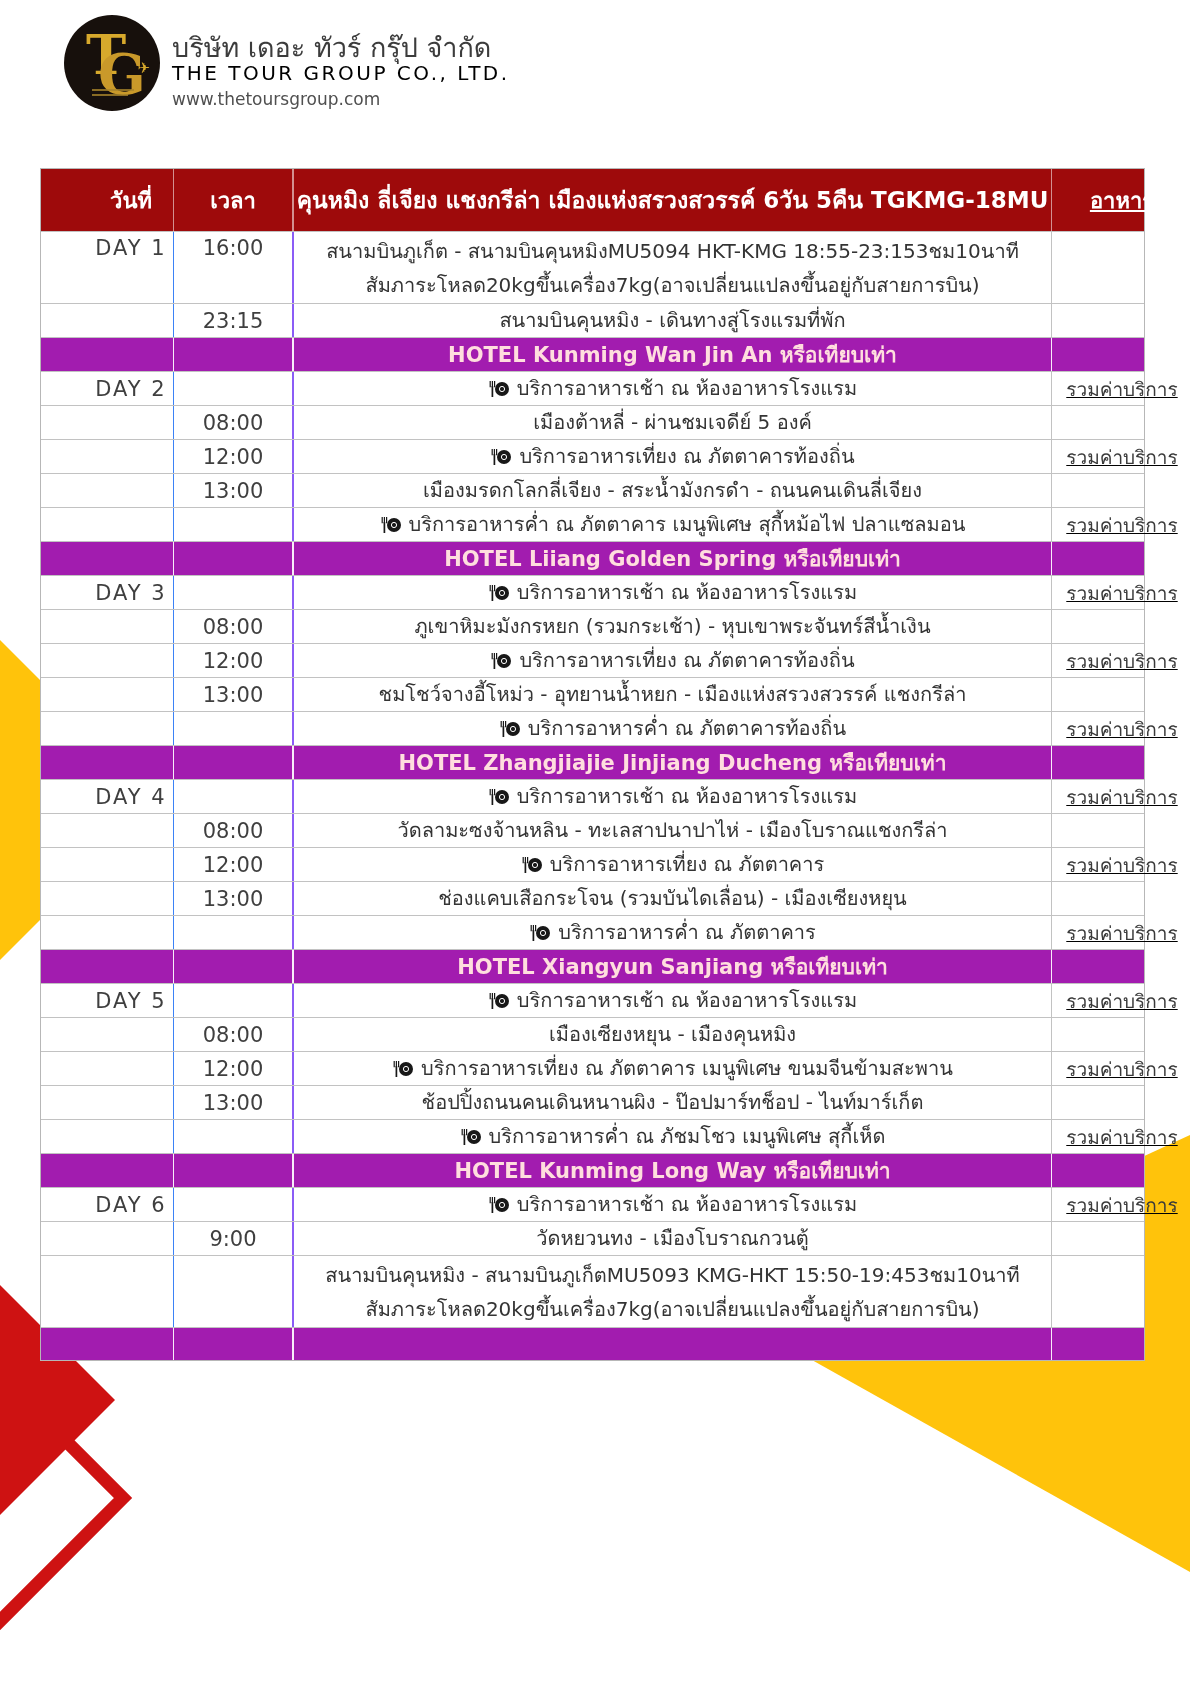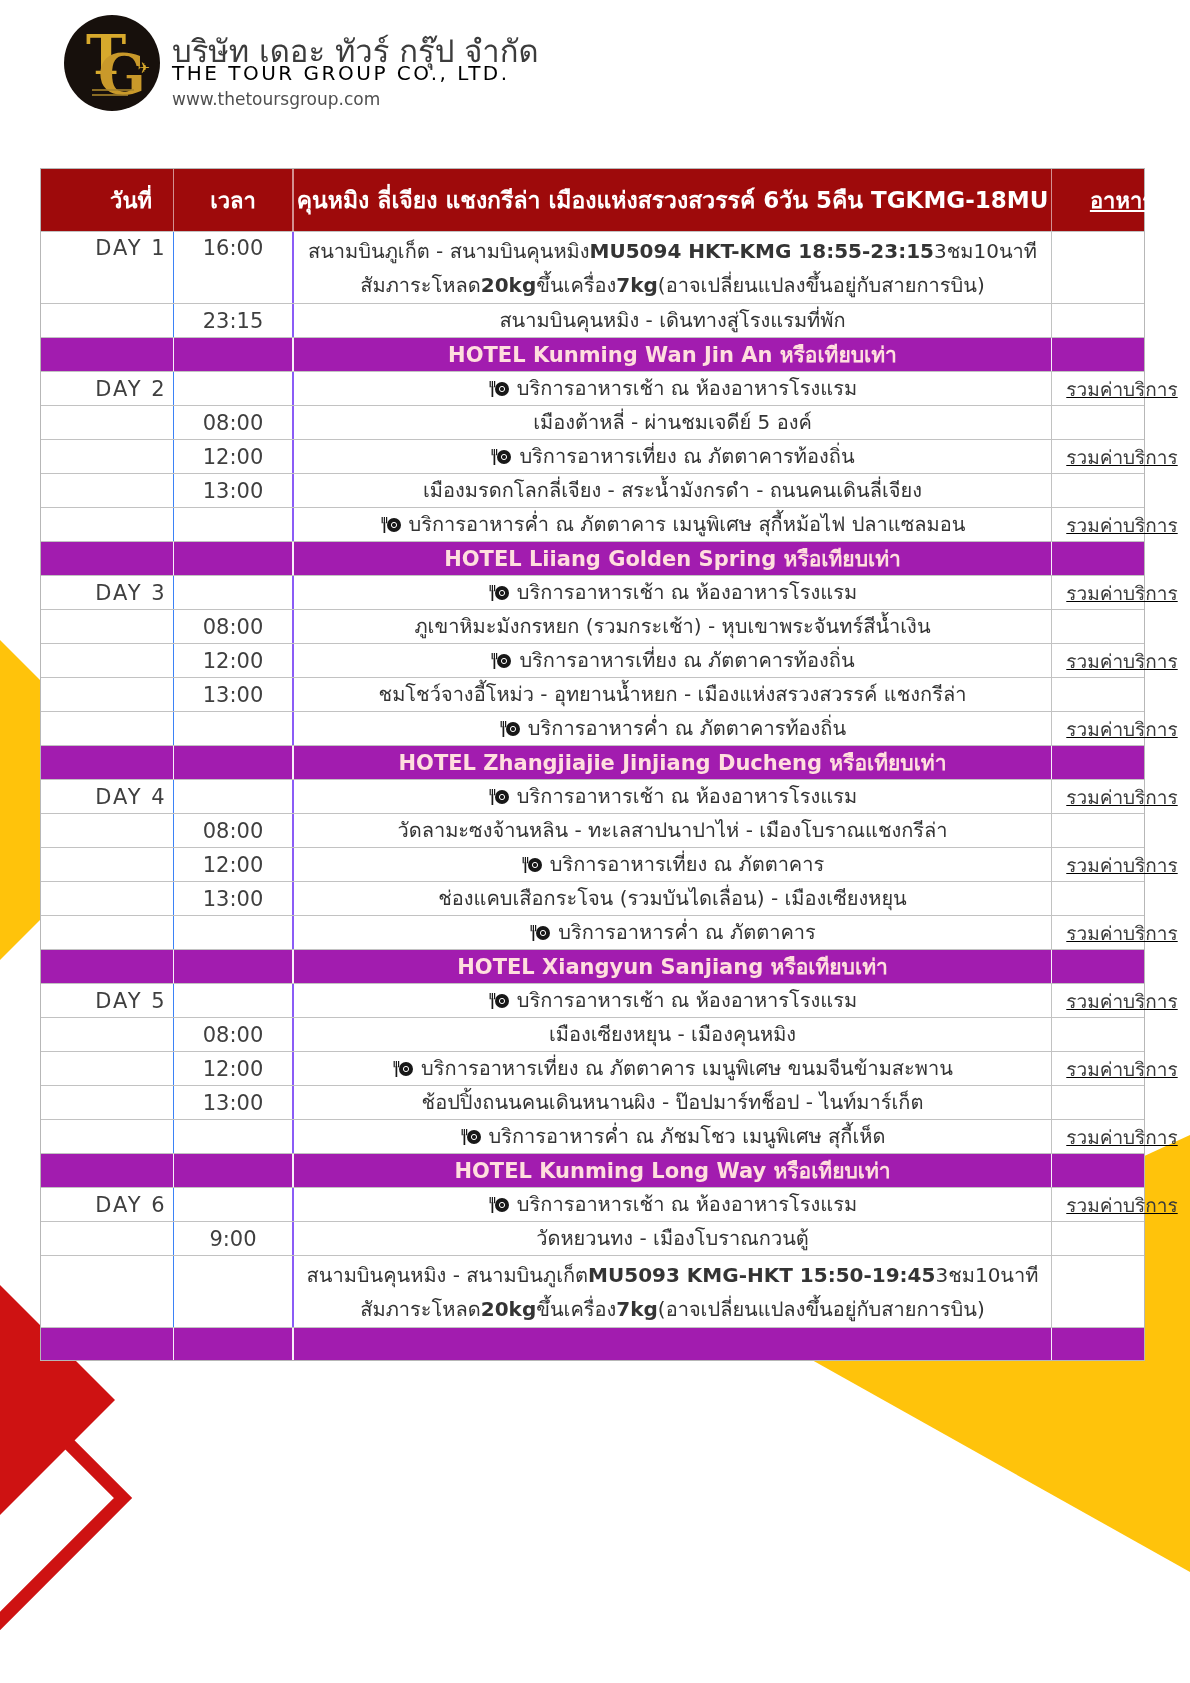--- a/index.html
+++ b/index.html
@@ -12,21 +12,21 @@
   .logo{position:absolute;left:64px;top:15px;width:96px;height:96px;border-radius:50%;
         background:#17100c;}
   .logo .lt{position:absolute;left:22px;top:8px;font-family:"DejaVu Serif","Liberation Serif",serif;
         font-size:54px;color:#d7a92c;font-weight:bold;}
   .logo .lg{position:absolute;left:34px;top:26px;font-family:"DejaVu Serif","Liberation Serif",serif;
         font-size:56px;color:#c9992a;font-weight:bold;}
   .logo .plane{position:absolute;right:10px;top:44px;font-size:15px;color:#d7a92c;}
   .logo .fp1,.logo .fp2{position:absolute;left:28px;height:2px;background:#a8832a;opacity:.8;}
   .logo .fp1{top:74px;width:42px;}
   .logo .fp2{top:79px;width:36px;}
-  .brand-th{position:absolute;left:172px;top:26px;font-size:31px;color:#3c3c3c;}
+  .brand-th{position:absolute;left:172px;top:26px;font-size:27px;color:#3c3c3c;}
   .brand-en{position:absolute;left:172px;top:61px;font-size:20px;letter-spacing:2.5px;color:#000000;}
   .brand-web{position:absolute;left:172px;top:89px;font-size:17px;color:#4f4f4f;}
 
   
   .ttable{position:absolute;left:40px;top:168px;width:1105px;border:1px solid #b7b7b7;
           box-sizing:border-box;background:#fff;}
   .trow,.thead{display:flex;width:100%;box-sizing:border-box;}
   .thead{height:62px;background:#9e0a0b;}
   .trow{min-height:33px;border-top:1px solid #c2c2c2;}
   .trow.tall{min-height:72px;}
@@ -39,21 +39,21 @@
   .c-act{width:758px;border-right:1px solid #c2c2c2;}
   .c-food{width:140px;text-decoration:underline;}
   .hotel .cell,.spacer .cell{border-right-color:rgba(255,255,255,.92);}
   .thead .cell{border-right-color:rgba(255,255,255,.55);}
   .th{color:#fff;font-weight:bold;font-size:22px;}
   .th.title{font-size:23px;}
   .daytxt{font-size:21px;color:#3f3f3f;letter-spacing:2px;}
   .timetxt{font-size:21px;color:#3f3f3f;}
   .line{font-size:20px;color:#343434;line-height:33px;text-align:center;
         display:flex;align-items:center;justify-content:center;}
-  .line .b{font-weight:bold;}
+  .line .b{font-weight:normal;}
   .tall .line{line-height:34px;}
   .tall .c-day,.tall .c-time{justify-content:flex-start;padding-top:4px;}
   .hoteltxt{font-size:21px;font-weight:bold;color:#ffdede;}
   .foodtxt{font-size:19px;color:#3a3a3a;}
   .micon{display:inline-block;margin-right:8px;line-height:0;}
 </style>
 </head>
 <body>
 
 <div class="page">

